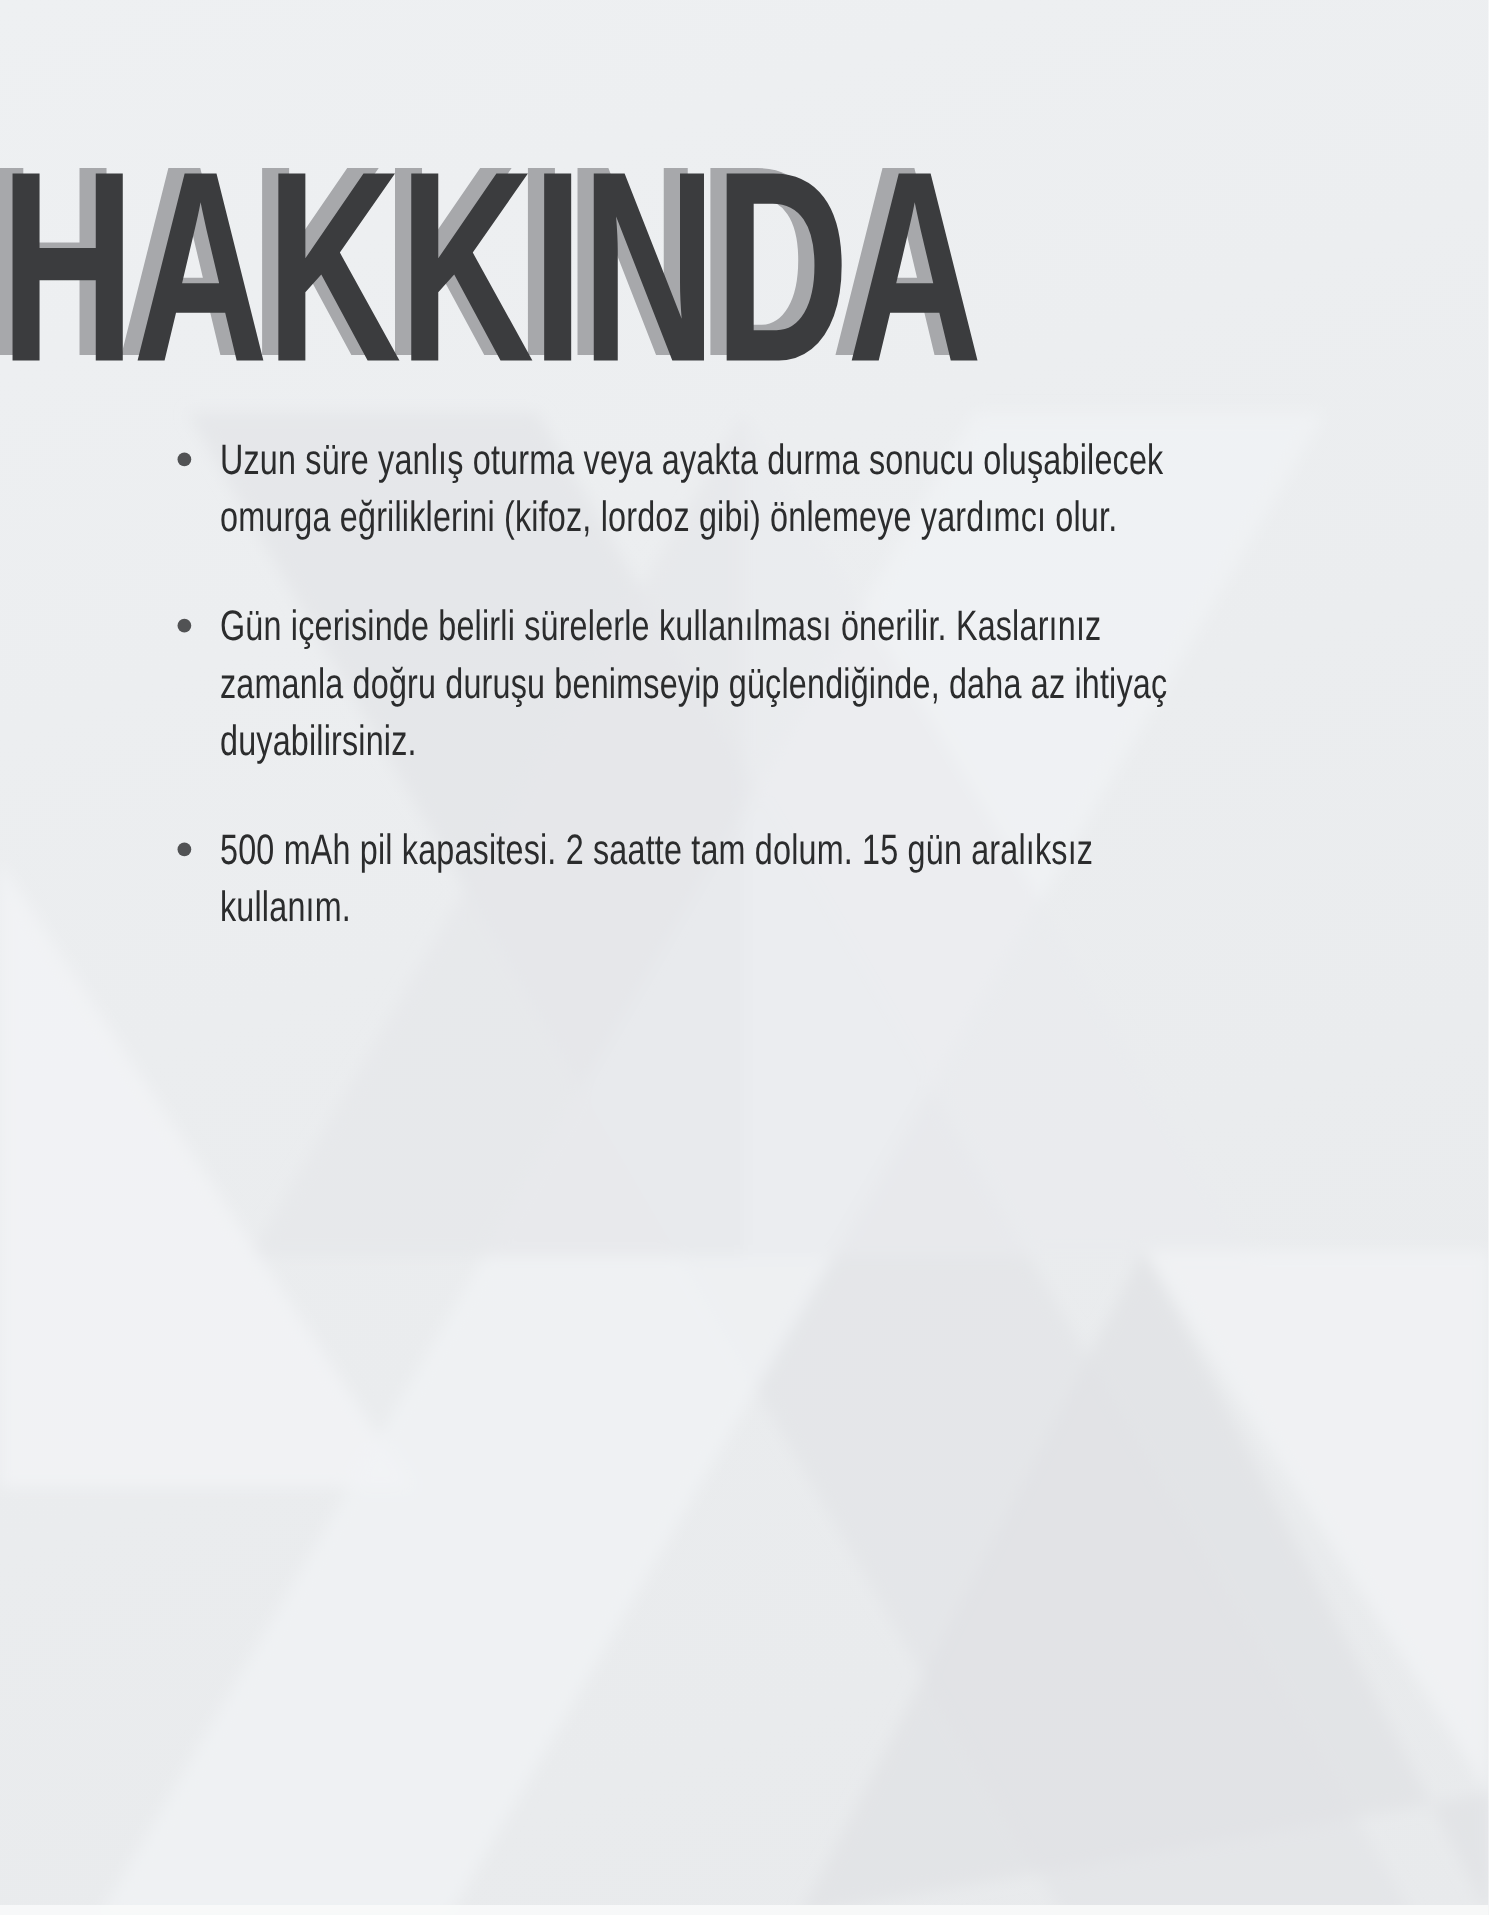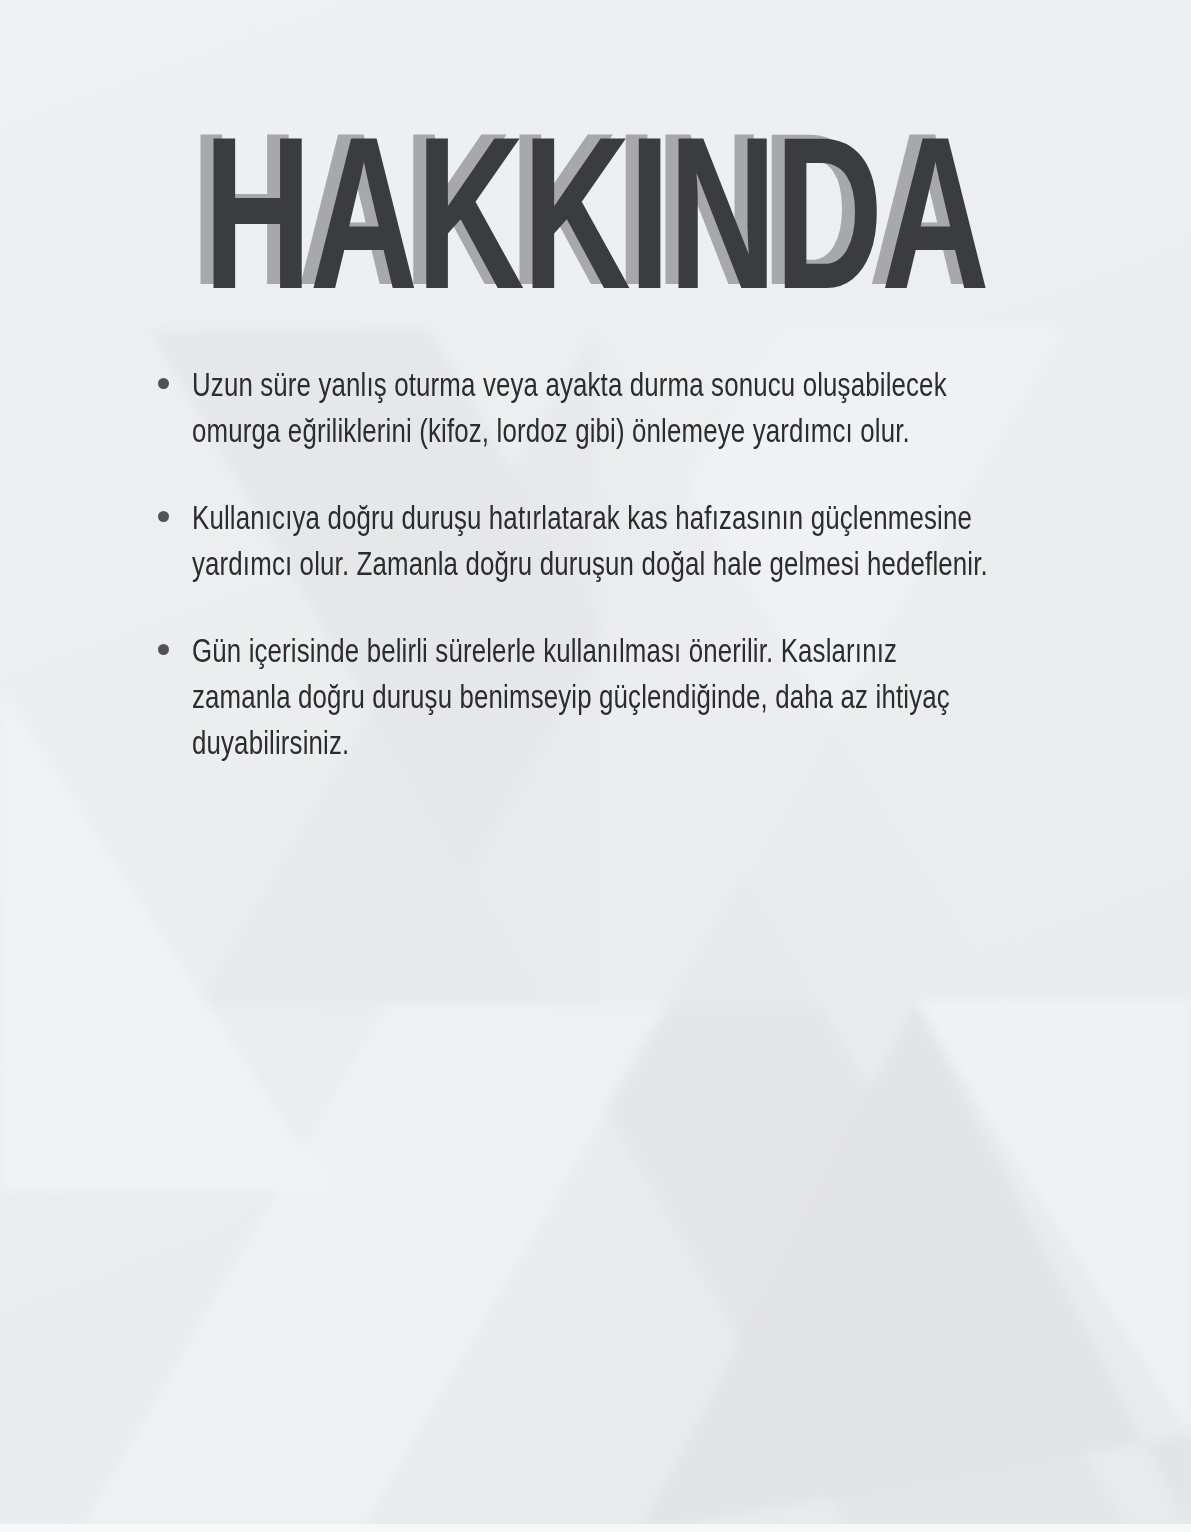--- a/index.html
+++ b/index.html
@@ -13,40 +13,40 @@
     width:1191px;height:1532px;
     background:linear-gradient(160deg,#eef0f2 0%,#ebedef 45%,#e8eaec 100%);
     overflow:hidden;
   }
   .bg-svg{
     position:absolute;inset:0;width:100%;height:100%;
     pointer-events:none;
   }
   .title-wrap{
     position:absolute;top:133px;left:0;right:0;height:160px;
-    display:flex;align-items:center;justify-content:center;
+    display:flex;align-items:center;
   }
   .title-text{
     font-family:"Liberation Sans",sans-serif;
     font-weight:900;
     font-size:150px;
     line-height:160px;
     letter-spacing:-2px;
     color:#3b3c3e;
     white-space:nowrap;
     transform:scaleY(1.45);
     transform-origin:center center;
     text-shadow:-13px -3px 0 #a7a8ab;
   }
   .bullet-list{
     position:absolute;
     top:345px;left:0;
     box-sizing:border-box;
     width:1063px;
-    margin:16px;
+    margin:0;
     padding:0 0 0 142px;
     list-style:none;
   }
   .bullet-list li{
     position:relative;
     padding-left:34px;
     margin:0 0 41px 0;
     font-size:34px;
     line-height:46px;
     color:#2b2c2d;
@@ -102,24 +102,24 @@
   </div>
 
   <ul class="bullet-list">
     <li>
       <span class="dot"></span>
       <span class="txt">Uzun süre yanlış oturma veya ayakta durma sonucu oluşabilecek
 omurga eğriliklerini (kifoz, lordoz gibi) önlemeye yardımcı olur.</span>
     </li>
     <li>
       <span class="dot"></span>
-      <span class="txt">Kullanıcıya doğru duruşu hatırlatarak kas hafızasının güçlenmesine
-yardımcı olur. Zamanla doğru duruşun doğal hale gelmesi hedeflenir.</span>
+      <span class="txt">Gün içerisinde belirli sürelerle kullanılması önerilir. Kaslarınız
+zamanla doğru duruşu benimseyip güçlendiğinde, daha az ihtiyaç
+duyabilirsiniz.</span>
     </li>
     <li>
       <span class="dot"></span>
-      <span class="txt">Gün içerisinde belirli sürelerle kullanılması önerilir. Kaslarınız
-zamanla doğru duruşu benimseyip güçlendiğinde, daha az ihtiyaç
-duyabilirsiniz.</span>
+      <span class="txt">500 mAh pil kapasitesi. 2 saatte tam dolum. 15 gün aralıksız
+kullanım.</span>
     </li>
   </ul>
 
 </div>
 
 </body></html>

